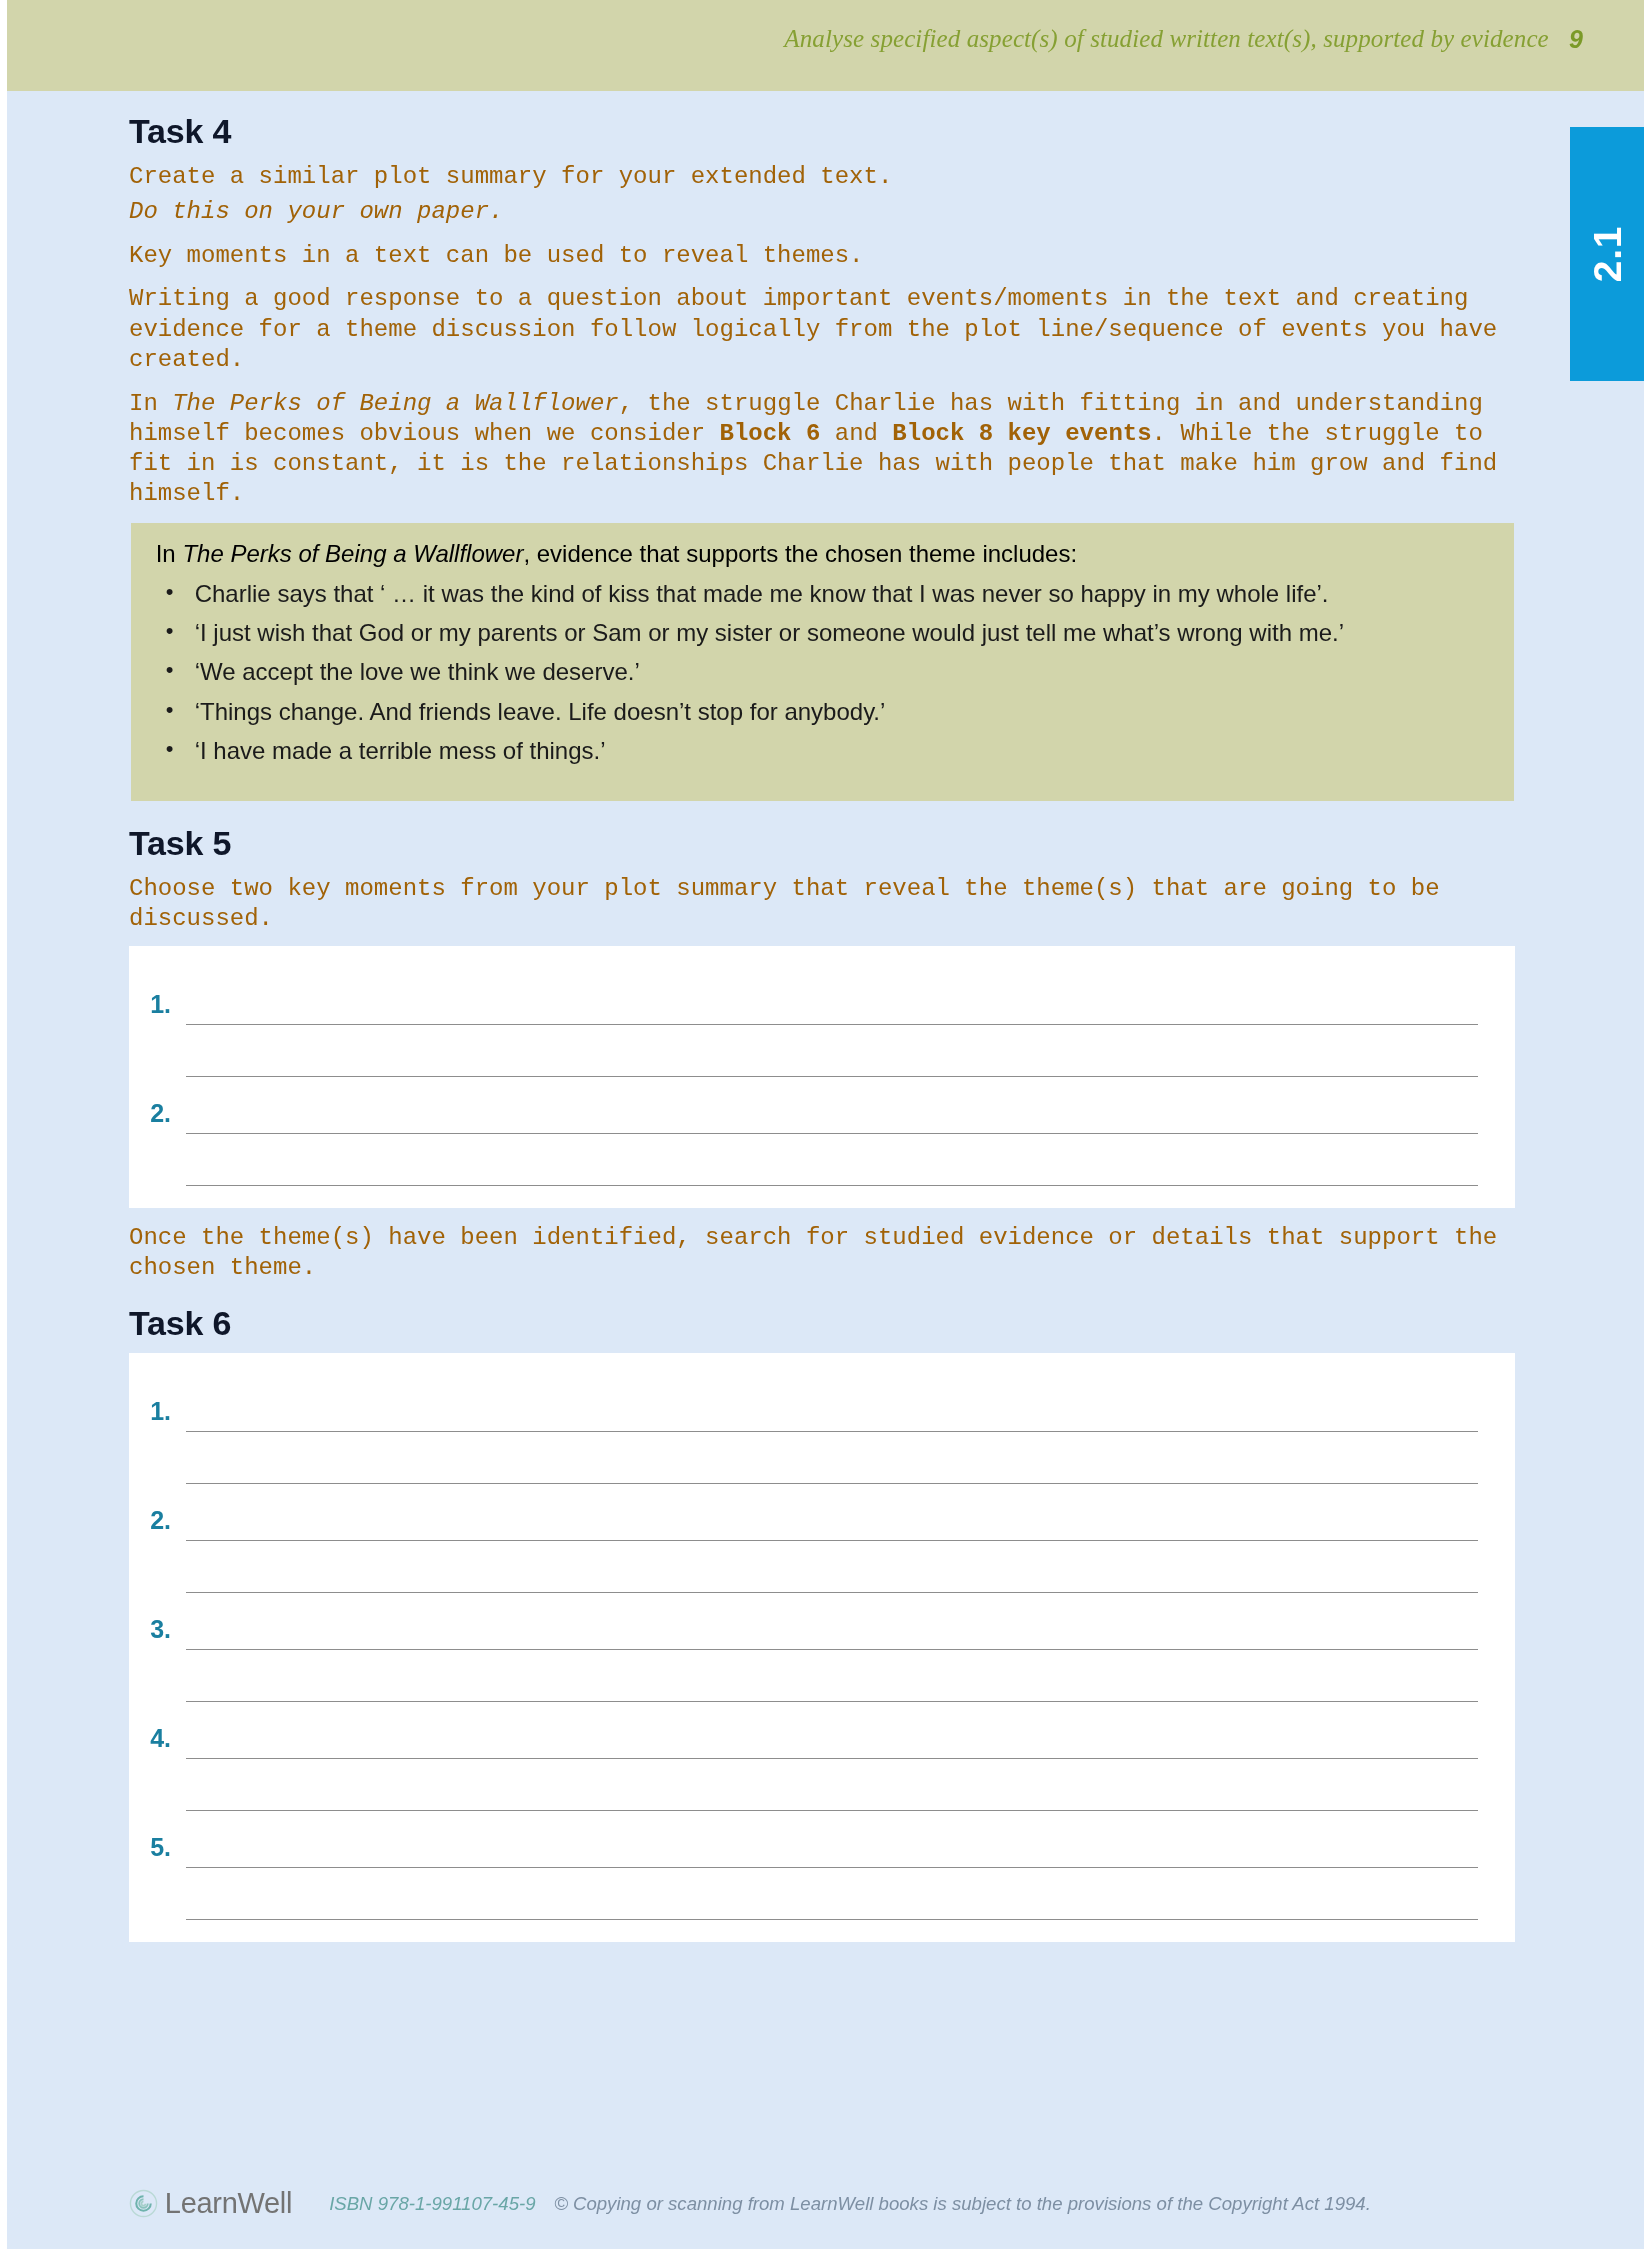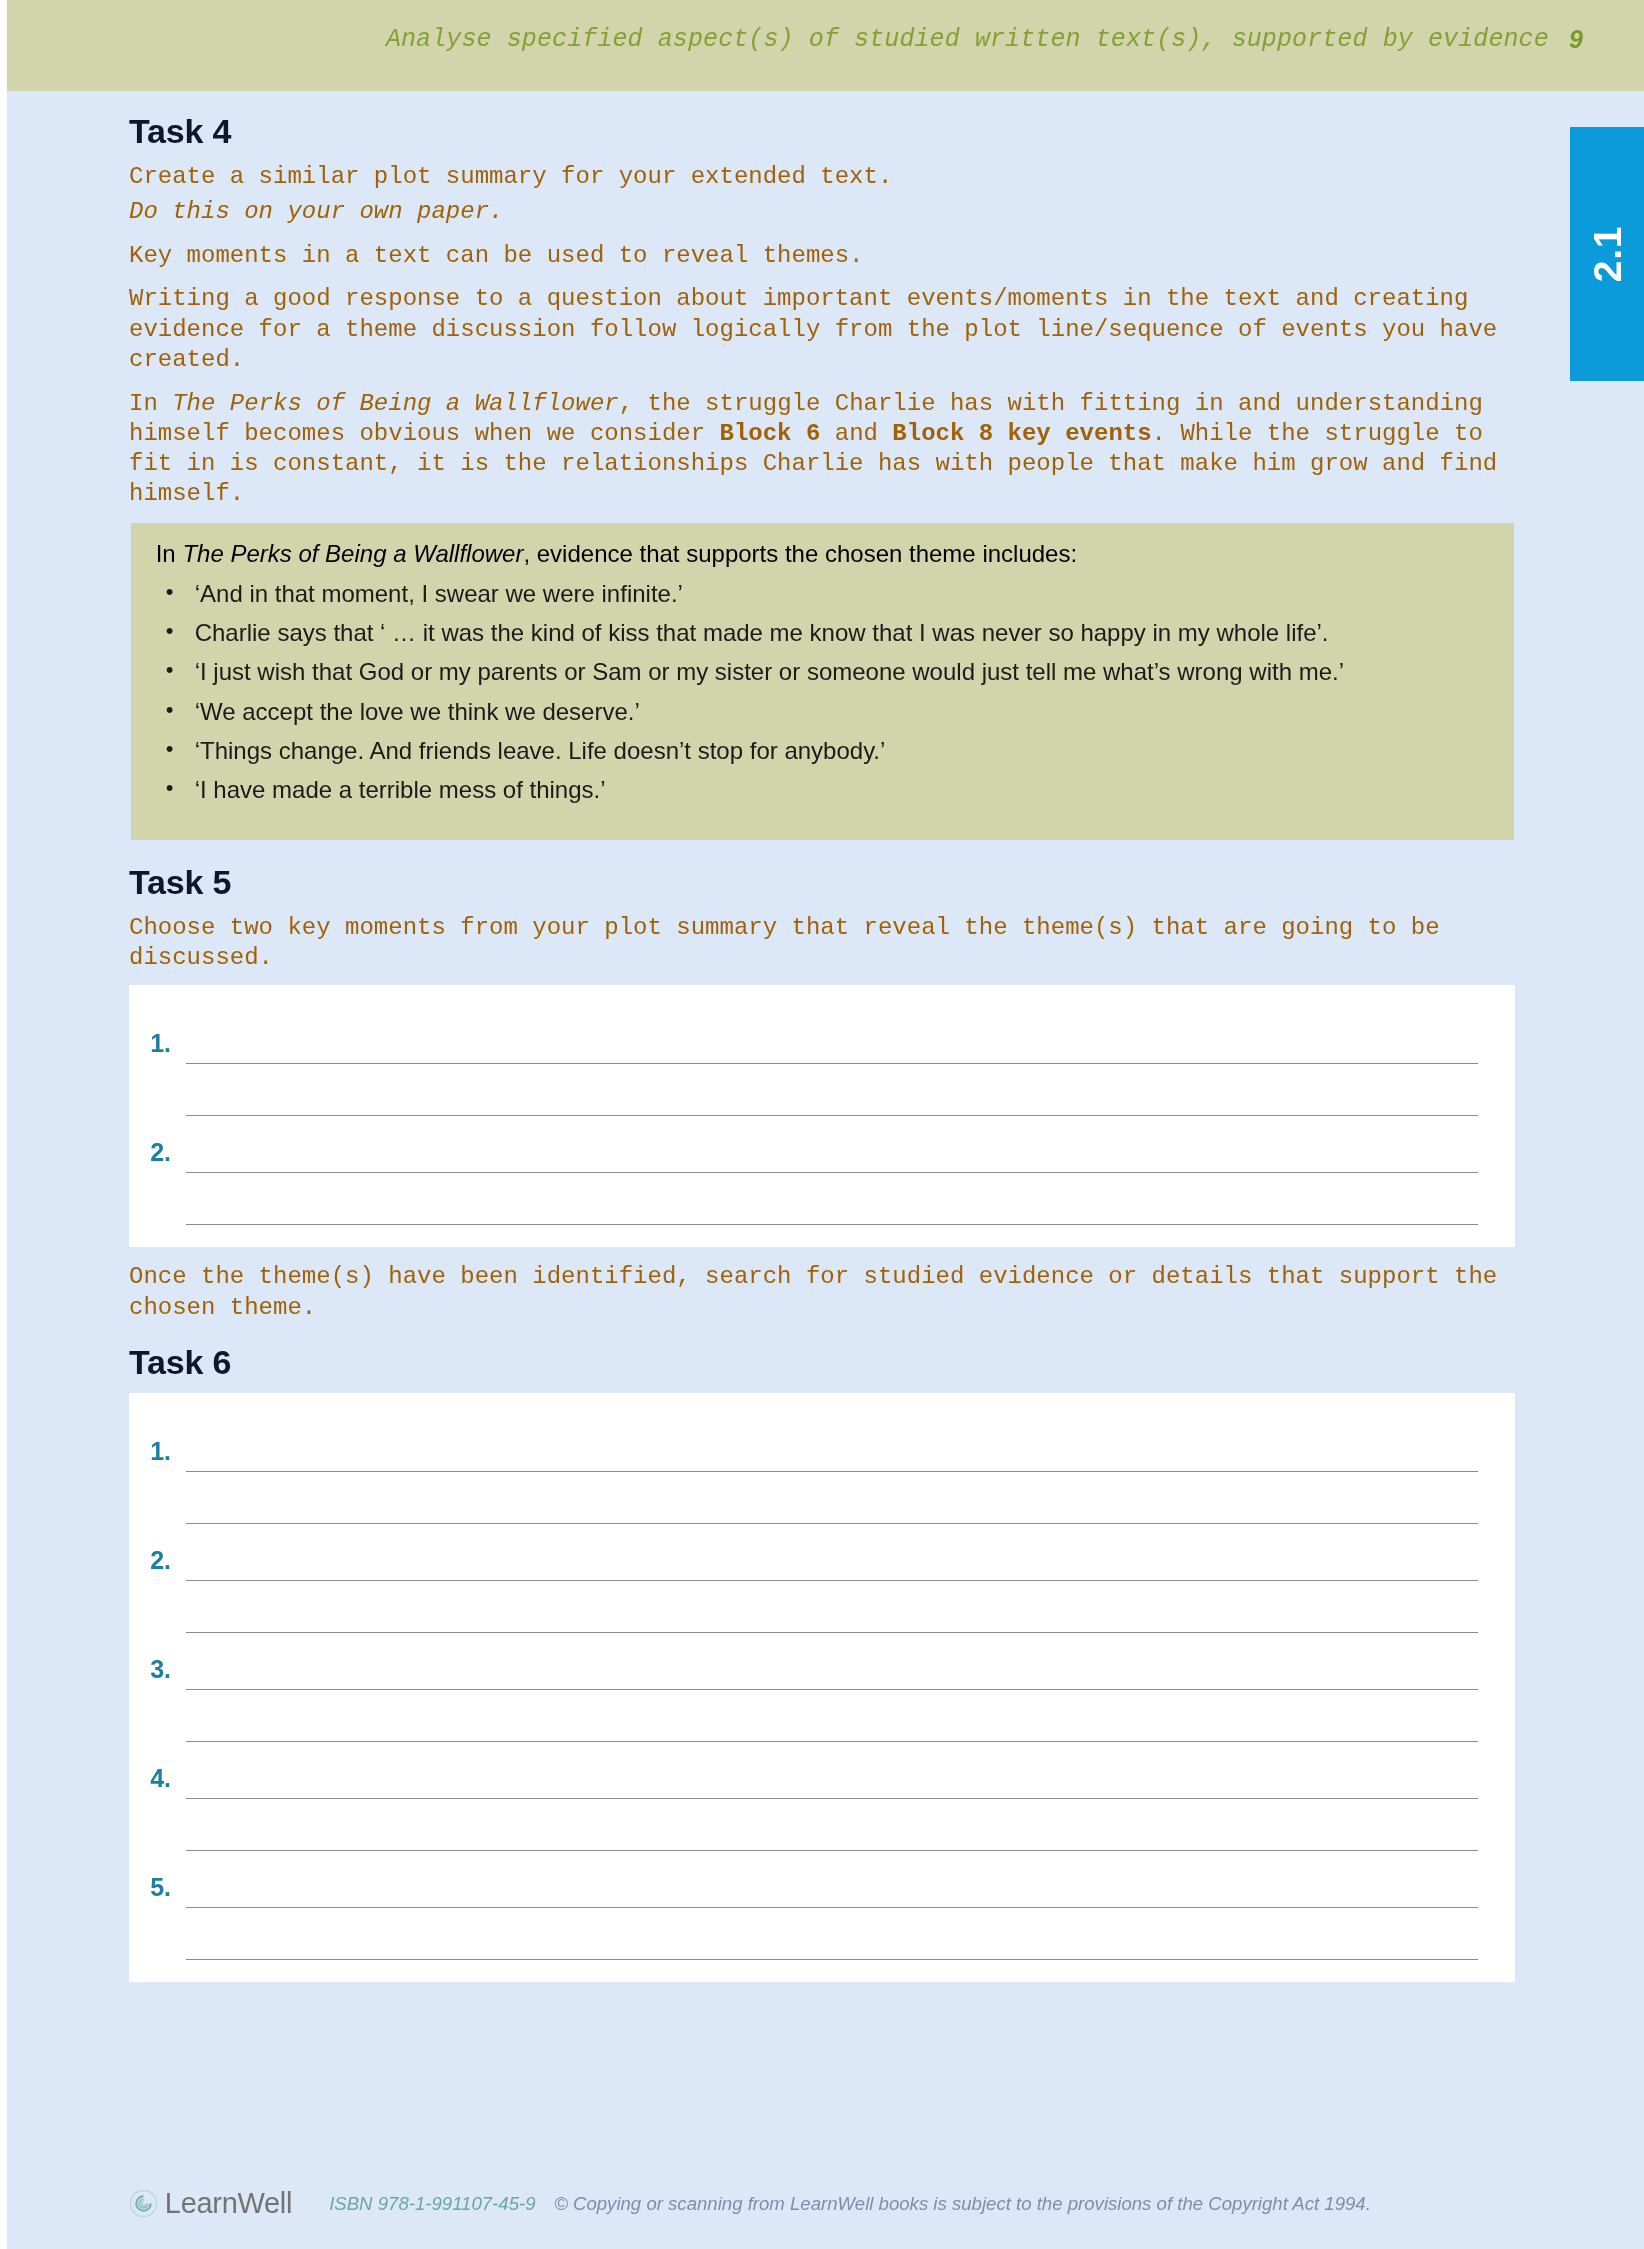--- a/index.html
+++ b/index.html
@@ -33,21 +33,21 @@
   .header-title {
     position: absolute;
     right: 96px;
     top: 39px;
     transform: translateY(-50%);
     font-style: italic;
     font-size: 25px;
     color: #86a033;
     letter-spacing: 0.1px;
     white-space: nowrap;
-    font-family: Liberation Mono, monospace;
+    font-family: Liberation Serif, serif;
   }
   .header-page-num {
     position: absolute;
     right: 62px;
     top: 39px;
     transform: translateY(-50%);
     font-style: italic;
     font-weight: bold;
     font-size: 25px;
     color: #7b9a28;
@@ -238,21 +238,20 @@
     <h2 class="task-heading">Task 4</h2>
     <p class="para tight">Create a similar plot summary for your extended text.</p>
     <p class="para italic">Do this on your own paper.</p>
     <p class="para">Key moments in a text can be used to reveal themes.</p>
     <p class="para">Writing a good response to a question about important events/moments in the text and creating evidence for a theme discussion follow logically from the plot line/sequence of events you have created.</p>
     <p class="para"><span>In </span><span class="ital">The Perks of Being a Wallflower</span><span>, the struggle Charlie has with fitting in and understanding himself becomes obvious when we consider </span><span class="bold">Block 6</span><span> and </span><span class="bold">Block 8 key events</span><span>. While the struggle to fit in is constant, it is the relationships Charlie has with people that make him grow and find himself.</span></p>
 
     <div class="evidence-box">
       <div class="evidence-intro"><span>In </span><span class="ital">The Perks of Being a Wallflower</span><span>, evidence that supports the chosen theme includes:</span></div>
       <ul class="evidence-list">
-        <li>‘And in that moment, I swear we were infinite.’</li>
         <li>Charlie says that ‘ … it was the kind of kiss that made me know that I was never so happy in my whole life’.</li>
         <li>‘I just wish that God or my parents or Sam or my sister or someone would just tell me what’s wrong with me.’</li>
         <li>‘We accept the love we think we deserve.’</li>
         <li>‘Things change. And friends leave. Life doesn’t stop for anybody.’</li>
         <li>‘I have made a terrible mess of things.’</li>
       </ul>
     </div>
 
     <h2 class="task-heading" style="margin-top:25px;">Task 5</h2>
     <p class="para tight">Choose two key moments from your plot summary that reveal the theme(s) that are going to be discussed.</p>

